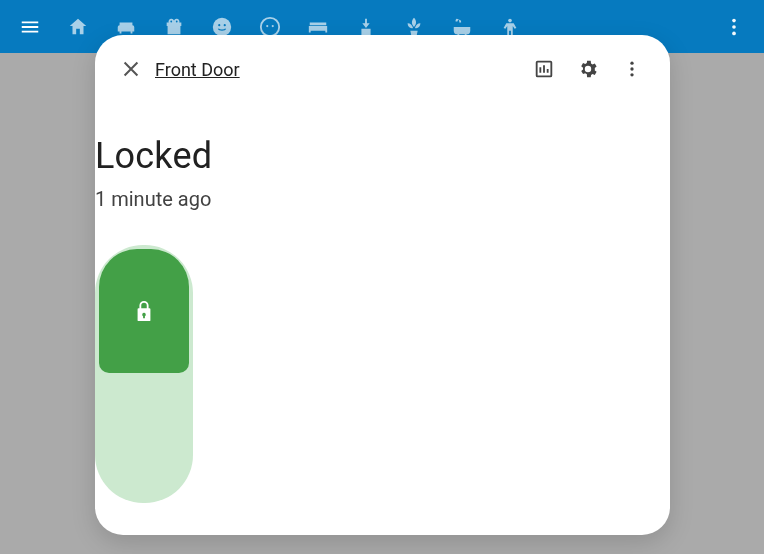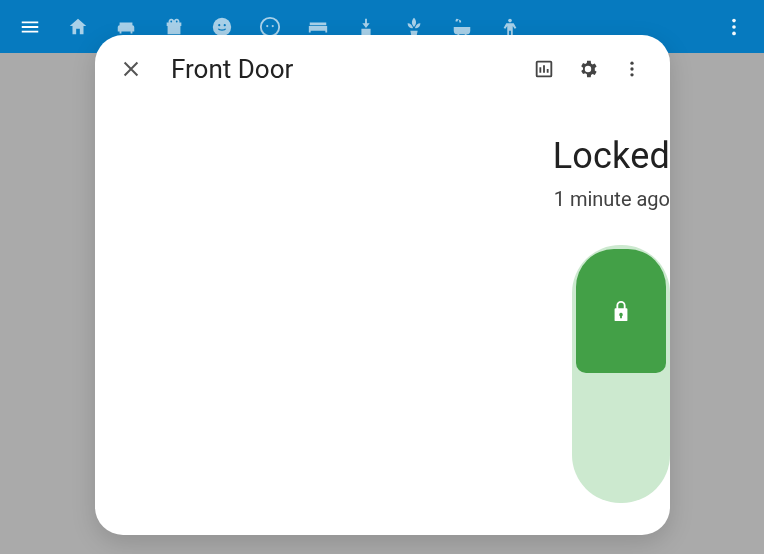--- a/index.html
+++ b/index.html
@@ -61,38 +61,39 @@
       align-items: center;
       padding: 0 16px;
     }
     .dialog-close {
       width: 40px; height: 40px;
       display: flex; align-items: center; justify-content: center;
       cursor: pointer;
       color: #555;
     }
     .dialog-title {
-      font-size: 26px;
+      font-size: 18px;
       font-weight: 400;
       color: #222;
-      margin-left: 20px;
+      margin-left: 4px;
+      text-decoration: underline;
     }
     .dialog-header-spacer { flex: 1; }
     .dialog-action {
       width: 44px; height: 40px;
       display: flex; align-items: center; justify-content: center;
       cursor: pointer;
       color: #444;
     }
 
     .dialog-content {
       flex: 1;
       display: flex;
       flex-direction: column;
-      align-items: flex-end;
+      align-items: flex-start;
       padding-top: 32px;
     }
     .status-title {
       font-size: 36px;
       font-weight: 400;
       color: #212121;
       letter-spacing: 0.2px;
     }
     .status-subtitle {
       font-size: 20px;

